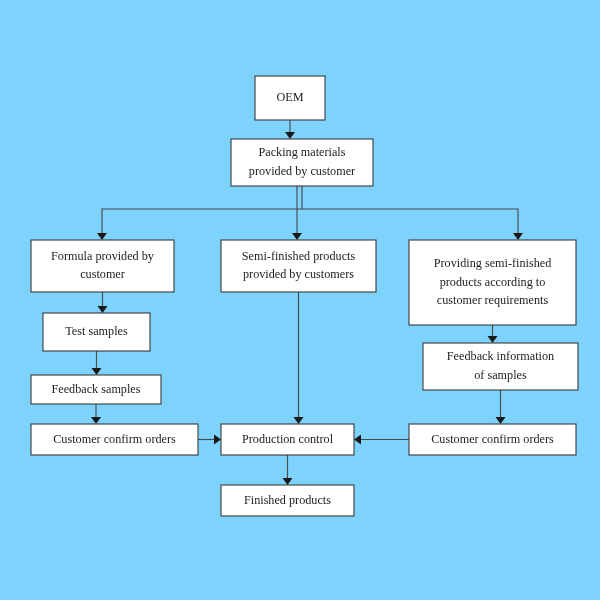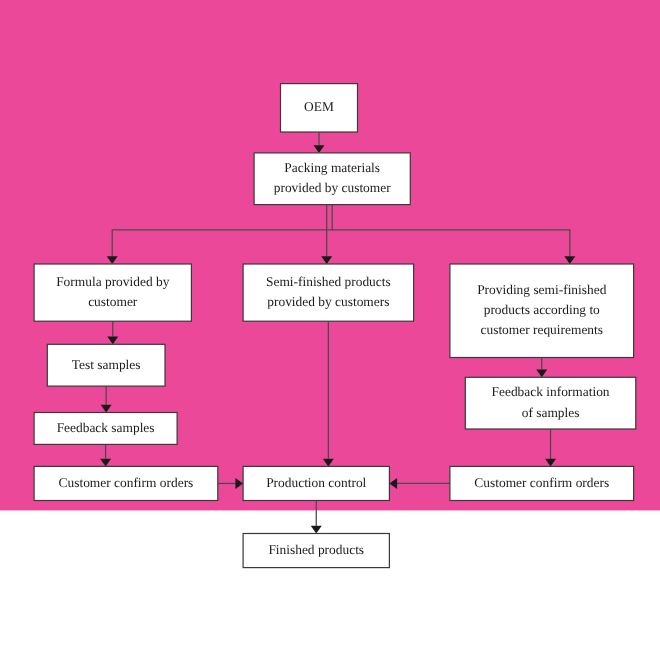--- a/index.html
+++ b/index.html
@@ -10,22 +10,22 @@
   }
   body {
     width: 600px;
     height: 600px;
     overflow: hidden;
     font-family: "Liberation Serif", "DejaVu Serif", serif;
   }
   #flow-root {
     position: relative;
     width: 600px;
-    height: 464px;
-    background: #ec4899;
+    height: 600px;
+    background: #7dd3fc;
   }
   svg.flow-canvas {
     position: absolute;
     top: 0;
     left: 0;
     width: 600px;
     height: 600px;
     display: block;
   }
   .node-rect {

